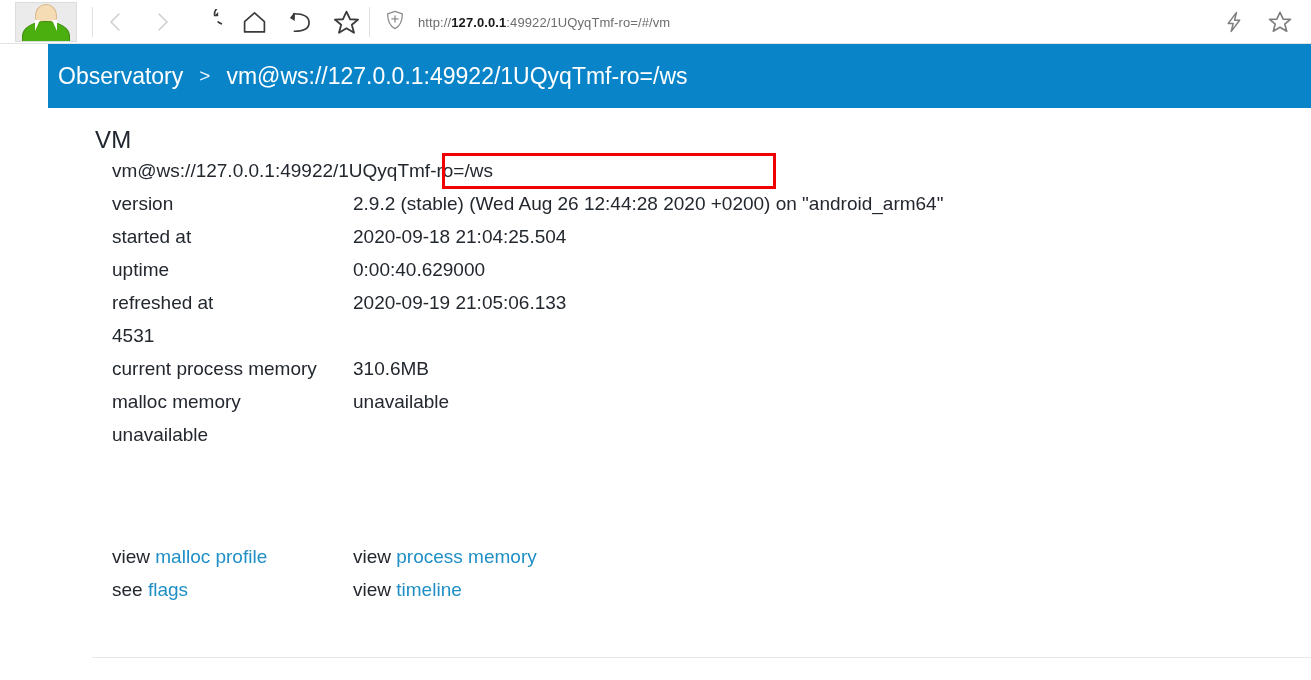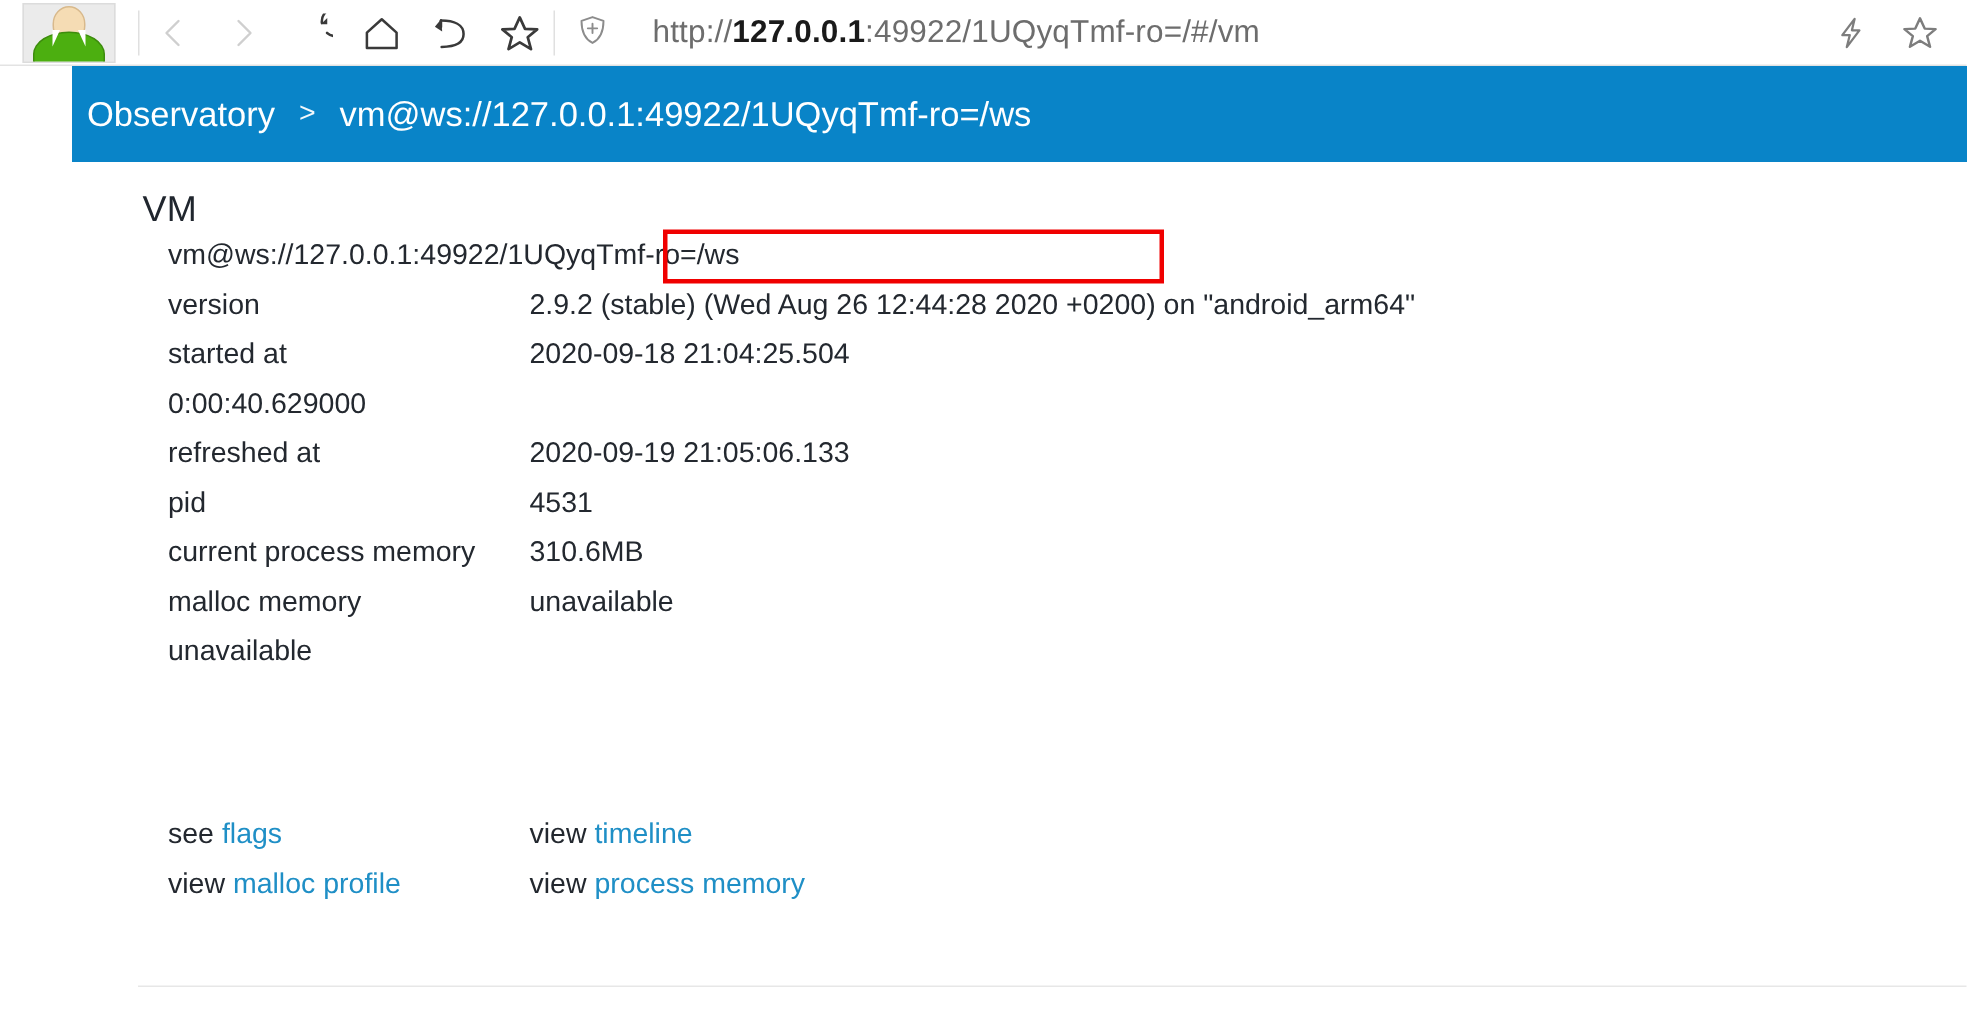--- a/index.html
+++ b/index.html
@@ -95,25 +95,24 @@
 
   .url-area {
     flex: 1 1 auto;
     display: flex;
     align-items: center;
     height: 44px;
     padding-left: 14px;
   }
   .shield-icon { margin-right: 12px; flex: 0 0 auto; }
   .url-text {
-    font-size: 21px;
+    font-size: 13px;
     color: #6d6d6d;
     white-space: nowrap;
     letter-spacing: 0.1px;
-    margin-left: 17px;
   }
   .url-text .host { color: #1a1a1a; font-weight: bold; }
 
   .chrome-right {
     display: flex; align-items: center;
     flex: 0 0 auto;
     padding-right: 8px;
   }
 
   
@@ -338,30 +337,30 @@
       <span class="prop-value">2.9.2 (stable) (Wed Aug 26 12:44:28 2020 +0200) on "android_arm64"</span>
     </div>
 
 
     <div class="prop-row">
       <span class="prop-label">started at</span>
       <span class="prop-value">2020-09-18 21:04:25.504</span>
     </div>
 
     <div class="prop-row">
+      <span class="prop-label">uptime</span>
       <span class="prop-value">0:00:40.629000</span>
     </div>
 
     <div class="prop-row">
       <span class="prop-label">refreshed at</span>
       <span class="prop-value">2020-09-19 21:05:06.133</span>
     </div>
 
     <div class="prop-row">
-      <span class="prop-label">pid</span>
       <span class="prop-value">4531</span>
     </div>
 
 
     <div class="prop-row">
       <span class="prop-label">current process memory</span>
       <span class="prop-value">310.6MB</span>
     </div>
 
     <div class="prop-row">
@@ -369,42 +368,42 @@
       <span class="prop-value">unavailable</span>
     </div>
 
     <div class="prop-row">
       <span class="prop-value">unavailable</span>
     </div>
 
   </div>
 
   <div id="links-block">
+
+    <div class="links-row">
+      <div class="links-col-a">
+        <span class="link-line"><span>view</span>
+          <a>malloc profile</a></span>
+      </div>
+      <div>
+        <span class="link-line"><span>view</span>
+          <a>process memory</a></span>
+      </div>
+    </div>
 
     <div class="links-row">
       <div class="links-col-a">
         <span class="link-line"><span>see</span>
           <a>flags</a></span>
       </div>
       <div>
         <span class="link-line"><span>view</span>
           <a>timeline</a></span>
       </div>
     </div>
 
-    <div class="links-row">
-      <div class="links-col-a">
-        <span class="link-line"><span>view</span>
-          <a>malloc profile</a></span>
-      </div>
-      <div>
-        <span class="link-line"><span>view</span>
-          <a>process memory</a></span>
-      </div>
-    </div>
-
   </div>
 
   <div id="footer-rule"></div>
 
 </div>
 
 <div id="annotation-box"></div>
 
 </body></html>

